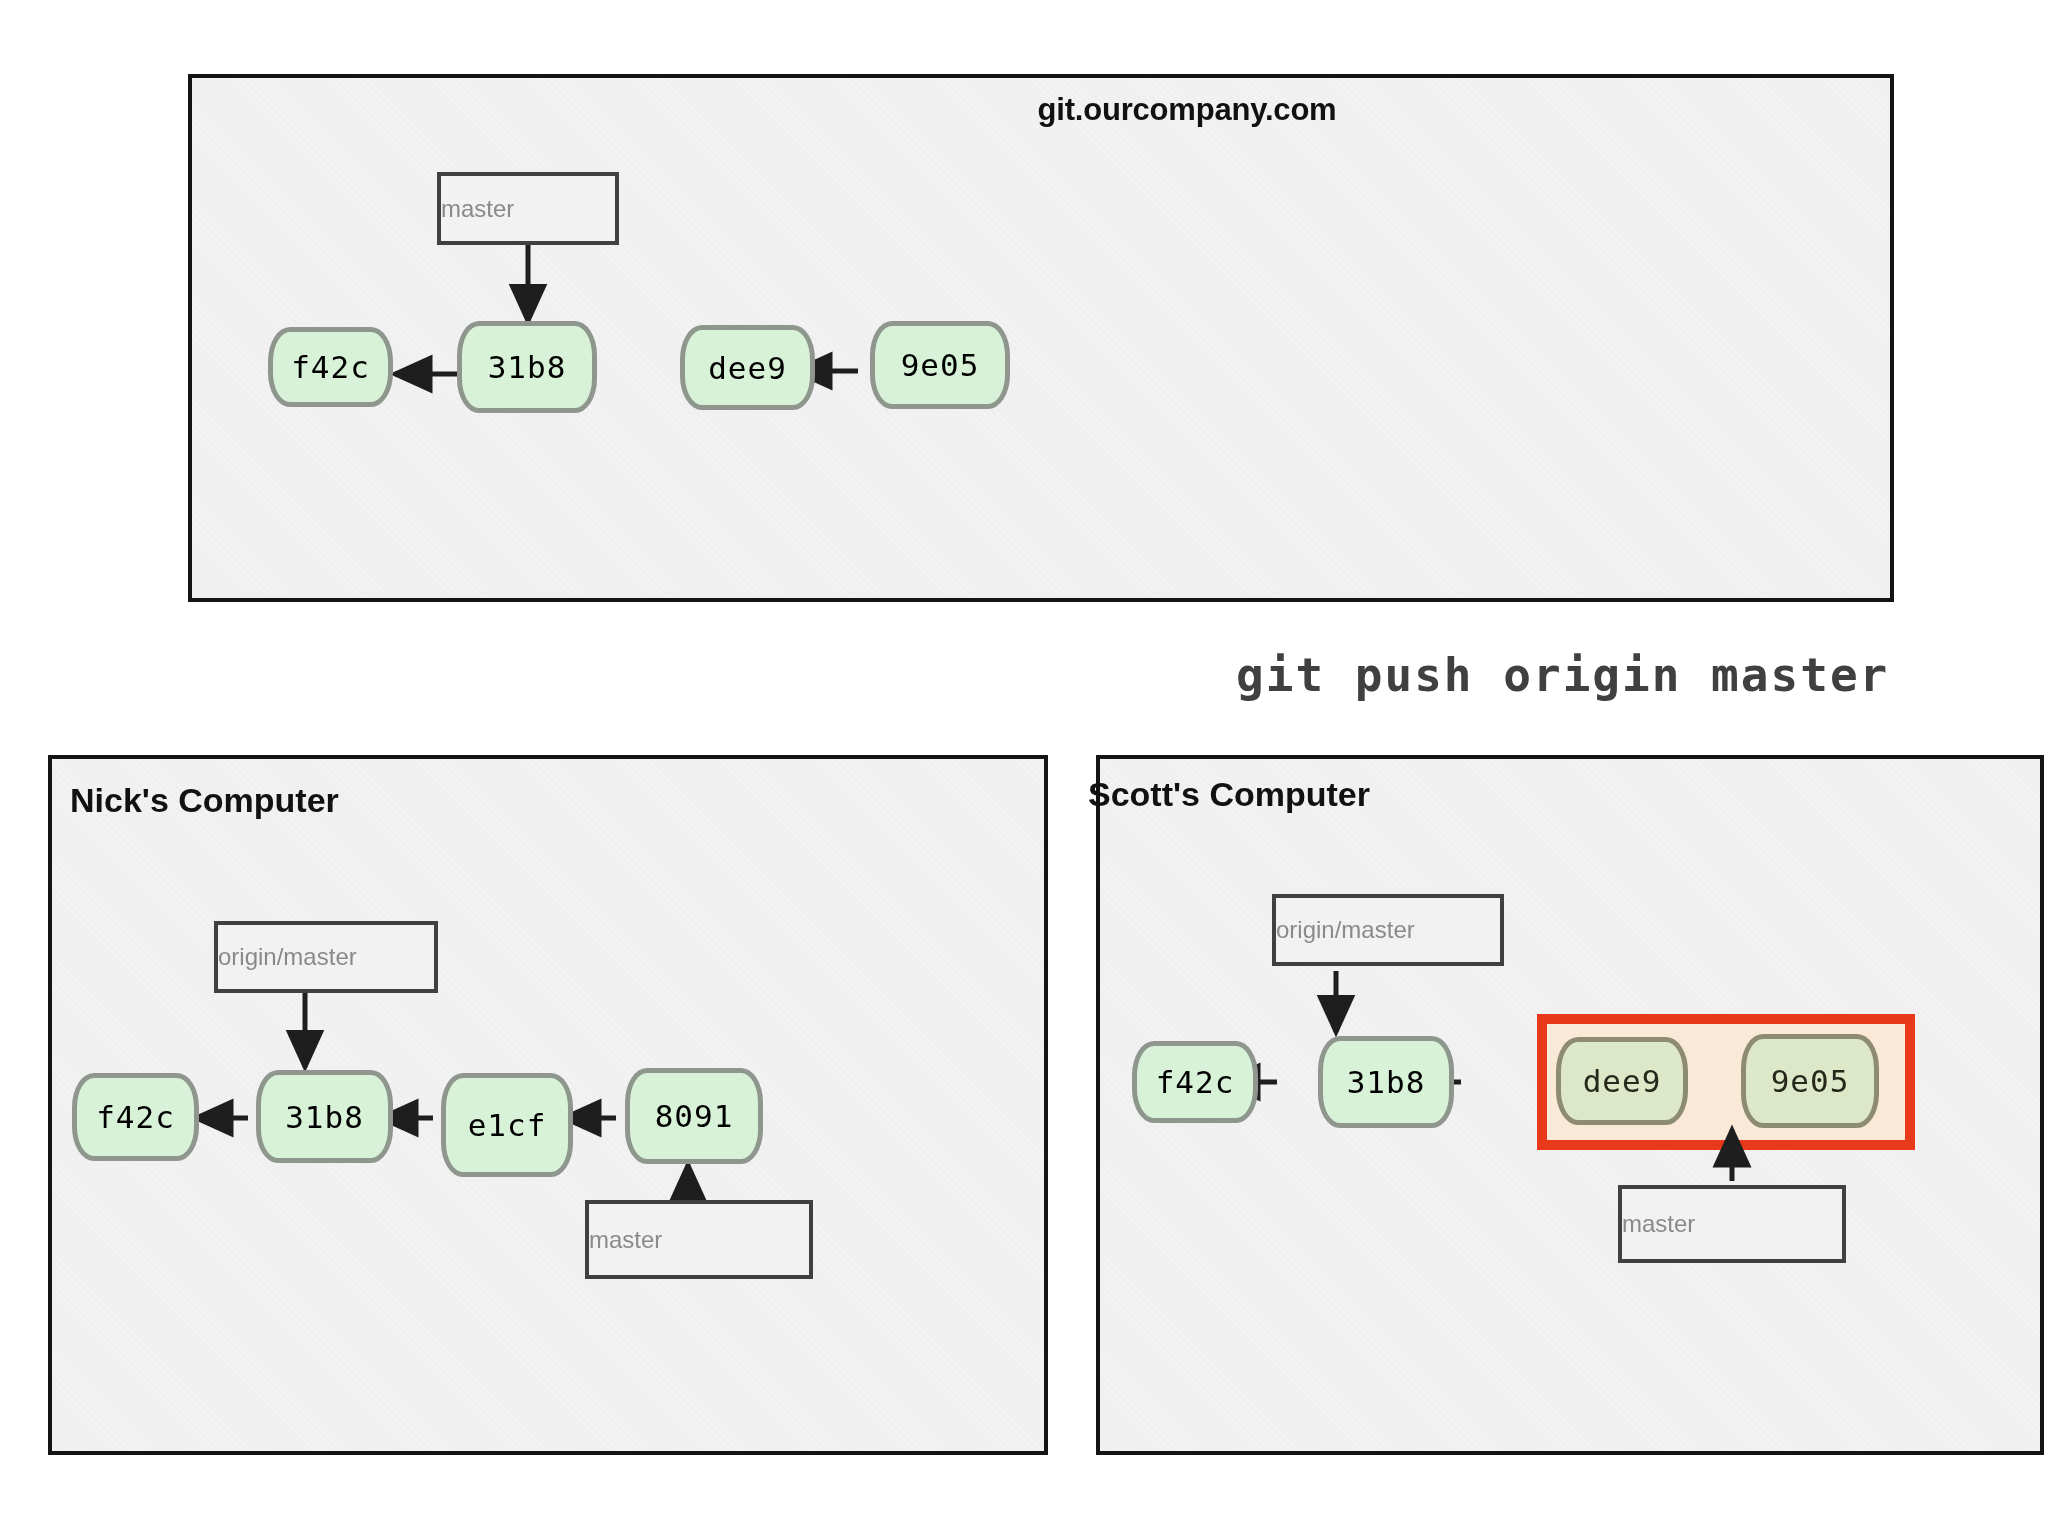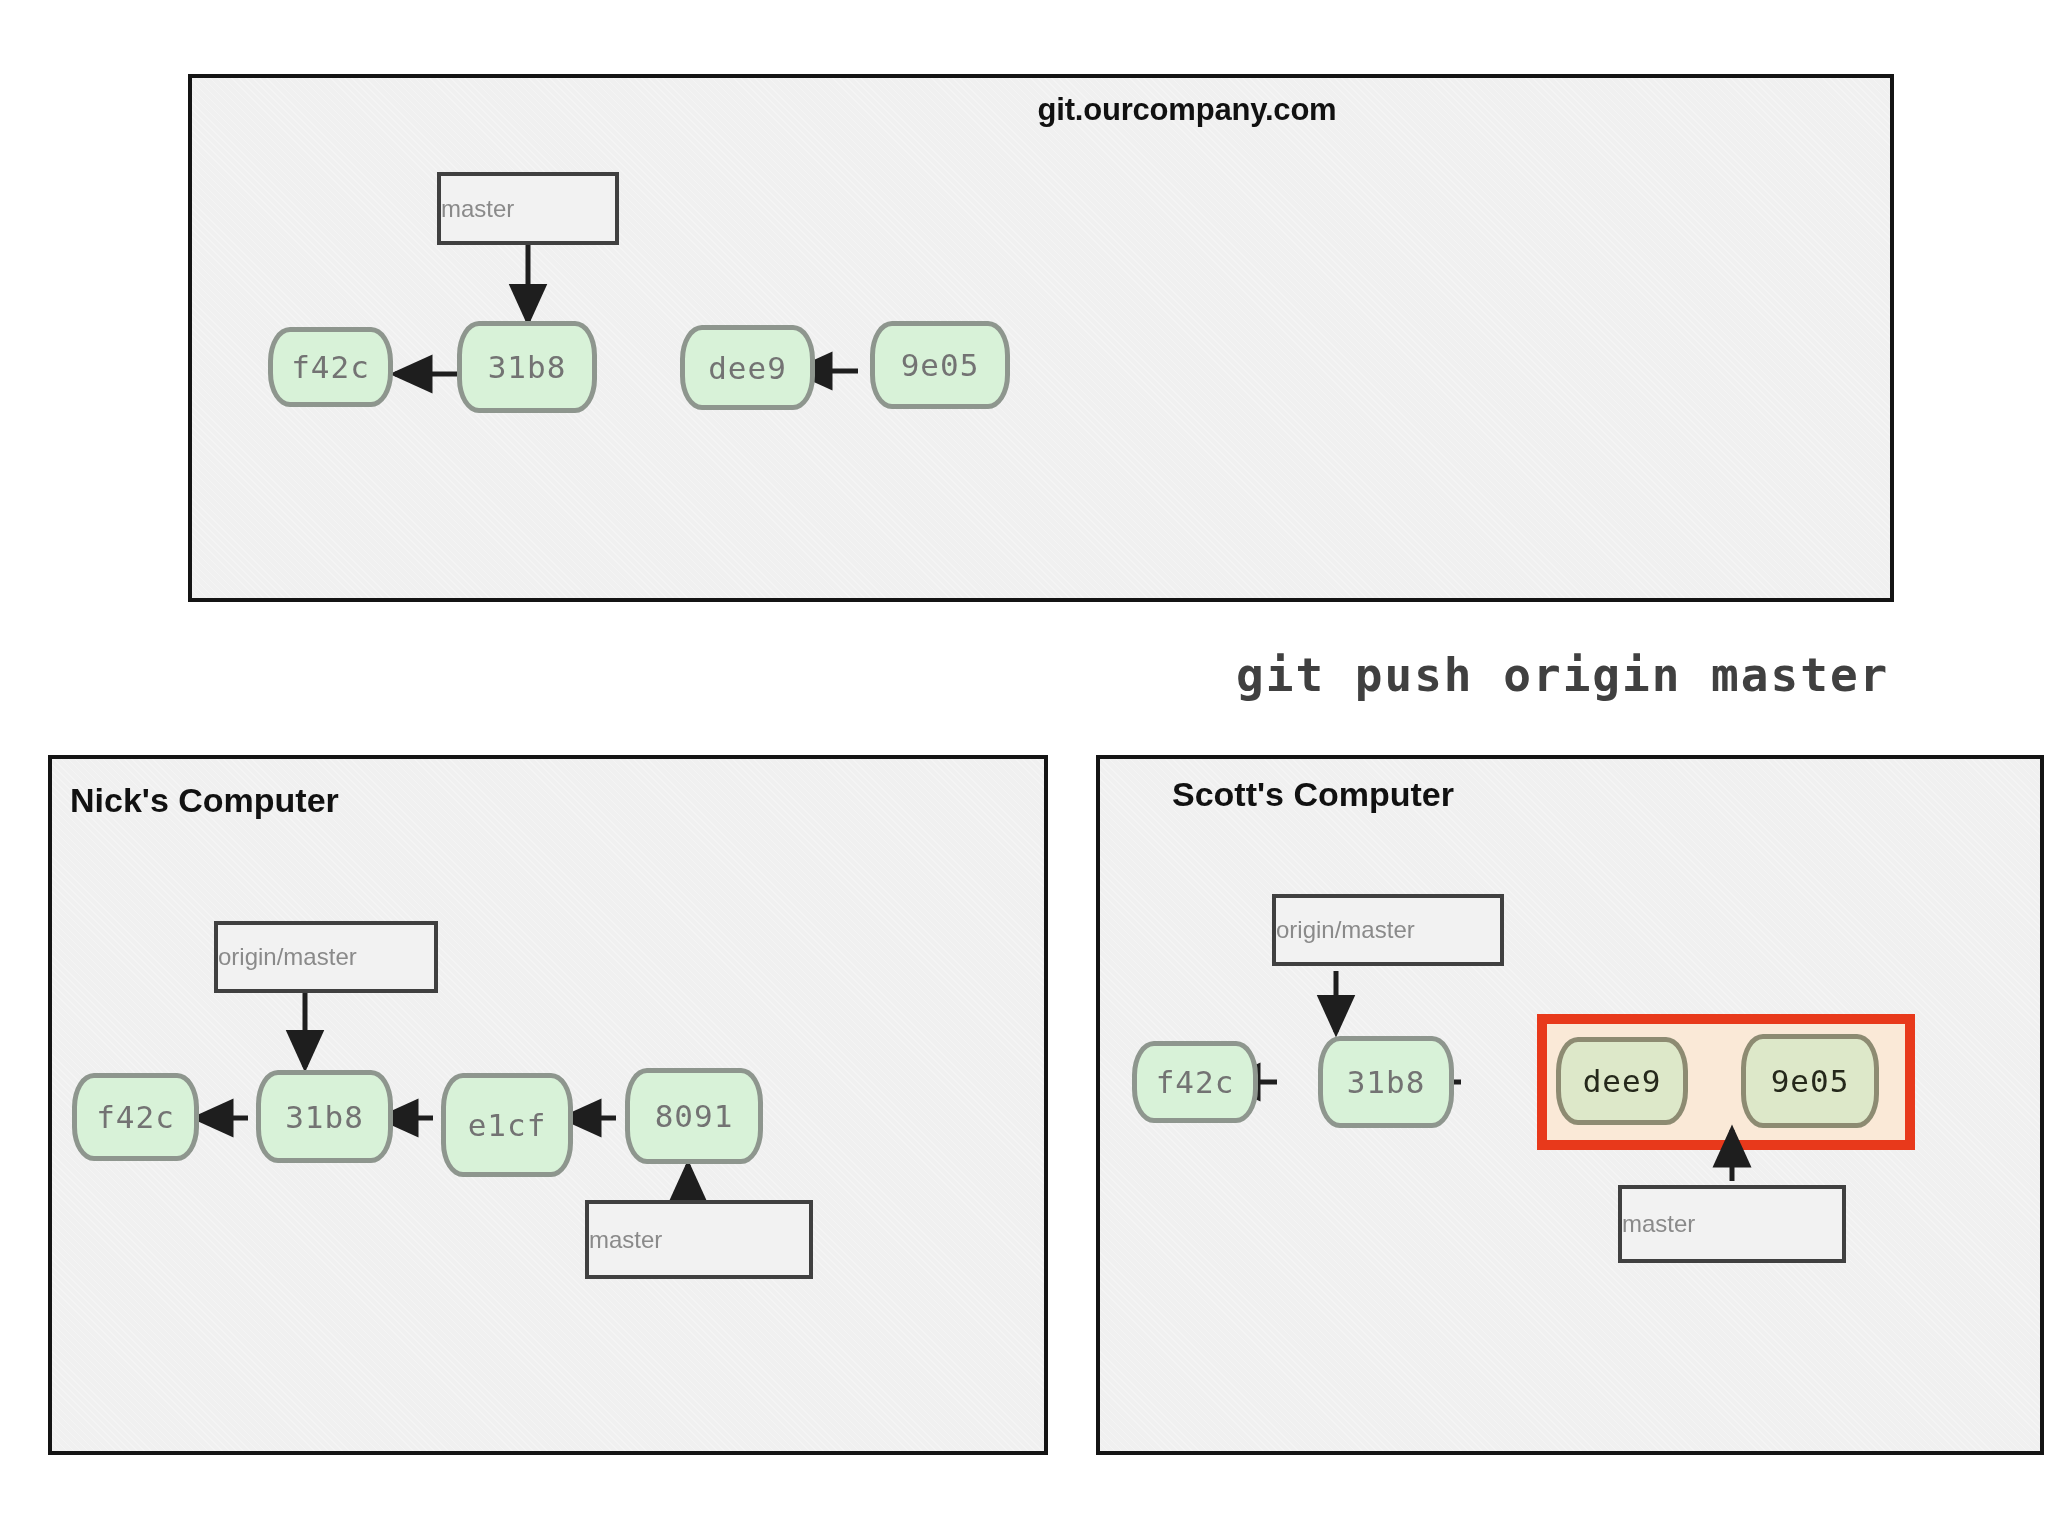--- a/index.html
+++ b/index.html
@@ -63,21 +63,21 @@
     position: absolute;
     box-sizing: border-box;
     background: #d8f2d8;
     border: 5px solid #8e968e;
     border-radius: 22px / 34px;
     display: flex;
     align-items: center;
     justify-content: center;
     font-family: "DejaVu Sans Mono", "Liberation Mono", monospace;
     font-size: 31px;
-    color: #737373;
+    color: #000000;
     z-index: 3;
     letter-spacing: 1px;
   }
   .commit.dim {
     background: #dde8c9;
     border-color: #8d8b72;
     color: #25281b;
   }
 
   
@@ -206,21 +206,21 @@
 </div>
 <div class="commit" style="left:441px; top:1073px; width:132px; height:104px;">
   <span>e1cf</span>
 </div>
 <div class="commit" style="left:625px; top:1068px; width:138px; height:96px;">
   <span>8091</span>
 </div>
 
 <div class="panel" id="panel-scott"></div>
 
-<div class="panel-title-left" style="left:1172px; top:775px;">Scott's Computer</div>
+<div class="panel-title-left" style="left:1088px; top:775px;">Scott's Computer</div>
 
 <div id="push-highlight"></div>
 
 <svg class="edges" style="left:1096px; top:755px; width:948px; height:700px;" viewBox="0 0 948 700">
   <defs>
     <marker id="ah3" markerWidth="9" markerHeight="9" refX="7.5" refY="4.5" orient="auto">
       <path d="M0,0.6 L8.6,4.5 L0,8.4 z" fill="#1e1e1e"></path>
     </marker>
     <marker id="ah3b" markerWidth="9" markerHeight="9" refX="7.5" refY="4.5" orient="auto">
       <path d="M0,0.6 L8.6,4.5 L0,8.4 z" fill="#2a2418"></path>

